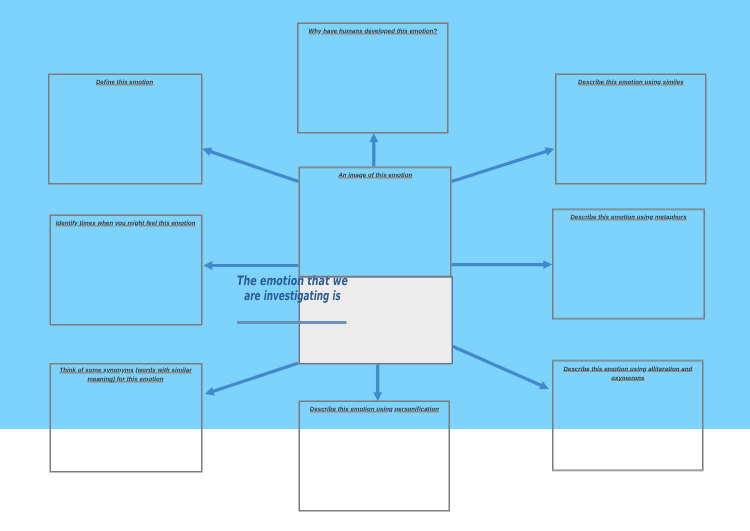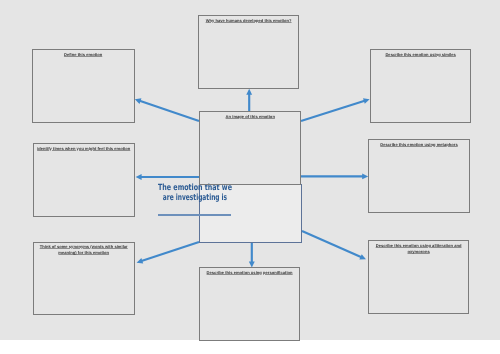--- a/index.html
+++ b/index.html
@@ -1,18 +1,18 @@
 <!DOCTYPE html>
 <html><head>
 <meta charset="utf-8">
 <style>
   html,body{margin:0;padding:0;background:#ffffff;-webkit-font-smoothing:antialiased;
     text-rendering:geometricPrecision;}
   body{width:500px;height:354px;overflow:hidden;font-family:"Liberation Sans",sans-serif;}
-  #page{position:relative;width:500px;height:340px;background:#e5e5e5;}
+  #page{position:relative;width:500px;height:286px;background:#7dd3fc;font-style:italic;}
   .box-title,#emotion-text{-webkit-font-smoothing:antialiased;
     will-change:transform;transform:translateZ(0);}
   .box{position:absolute;border:1.1px solid #7c7c7c;background:transparent;box-sizing:border-box;z-index:5;}
   .box-title{position:absolute;left:1.2px;right:1.2px;top:1.6px;text-align:center;
     font-size:4.05px;font-weight:bold;color:#383838;line-height:1.58;
     letter-spacing:0.04px;
     text-decoration:underline;text-decoration-color:#8e8e8e;
     text-decoration-thickness:0.28px;text-underline-offset:0.12px;}
   #svg-arrows{position:absolute;left:0;top:0;width:500px;height:354px;}
   #graybox{position:absolute;border:1.15px solid #5d7398;background:#ececec;box-sizing:border-box;}

